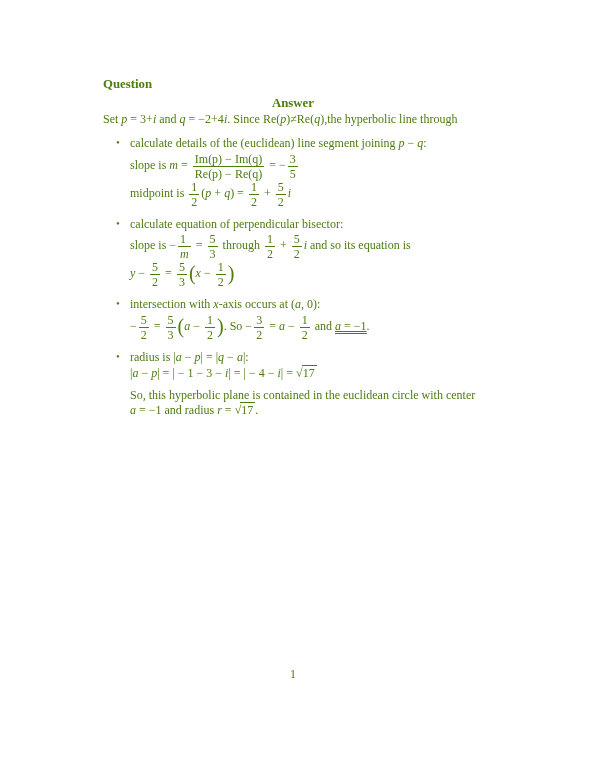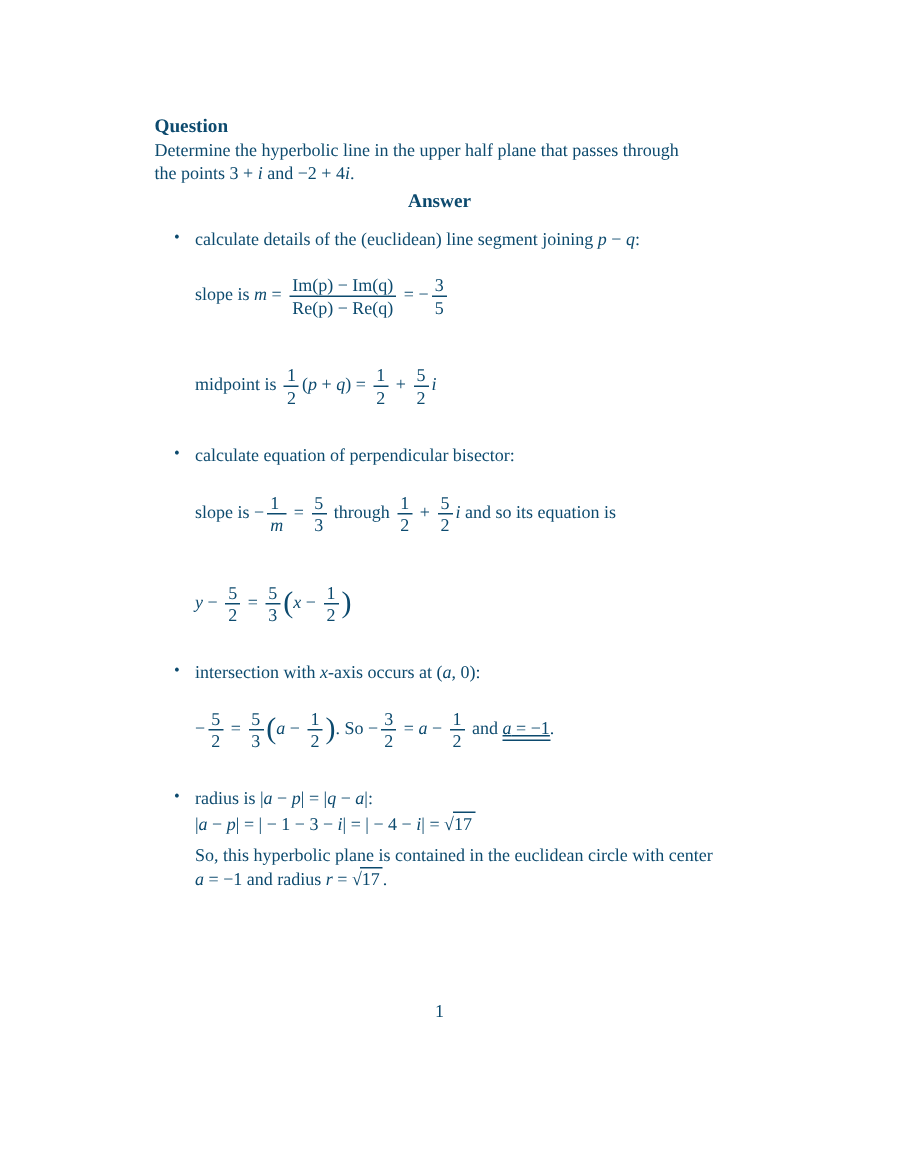--- a/index.html
+++ b/index.html
@@ -1,49 +1,46 @@
 <!DOCTYPE html>
 <html><head>
 <meta charset="utf-8">
 <style>
   html,body{margin:0;padding:0;}
   body{width:600px;height:776px;background:#ffffff;overflow:hidden;}
   .page{position:relative;width:522px;height:776px;background:#ffffff;
-        font-family:"Liberation Serif","DejaVu Serif",serif;font-size:12px;color:#0c4a6e;}
+        font-family:"Liberation Serif","DejaVu Serif",serif;font-size:12px;color:#4d7c0f;}
   .content{position:absolute;left:103px;top:77px;width:380px;}
   .line{line-height:15.5px;white-space:nowrap;}
   .heading{font-weight:bold;font-size:12.8px;line-height:15.5px;}
   .answer-head{margin-top:3.5px;text-align:center;}
   .bullet-item{position:relative;padding-left:27px;margin-top:9px;line-height:15.5px;white-space:nowrap;}
   .bullet-item .dot{position:absolute;left:13px;top:-1px;font-size:11px;}
   .math-line{padding-left:27px;margin-top:1px;}
   .plain-line{padding-left:27px;margin-top:4px;}
   .closing{margin-top:6px;padding-left:27px;}
   .it{font-style:italic;}
-  .frac{display:inline-block;vertical-align:middle;text-align:left;margin:16px 2px;}
+  .frac{display:inline-block;vertical-align:middle;text-align:left;margin:0 2px;}
   .frac .num{display:block;line-height:12px;padding:0 2px 1px;border-bottom:1px solid currentColor;}
   .frac .den{display:block;line-height:12px;padding:1px 2px 0;}
   .bp{font-size:20px;vertical-align:-2.5px;}
   .sqrt{white-space:nowrap;}
   .radc{border-top:1px solid currentColor;padding:0 2px 0 1px;margin-left:-1px;}
   .ul{border-bottom:1px solid currentColor;padding-bottom:0.5px;text-decoration:underline;}
   .footer{position:absolute;left:103px;top:667px;width:380px;text-align:center;line-height:15.5px;}
 </style>
 </head>
 <body>
 
 <div class="page">
   <div class="content">
     <div class="line heading">Question</div>
-    <div>
-        <div class="line"><span>Determine the hyperbolic line in the upper half plane that passes through</span></div>
-        <div class="line"><span>the points 3 + </span><span class="it">i</span><span> and −2 + 4</span><span class="it">i</span><span>.</span></div>
-      </div>
     <div class="line heading answer-head">Answer</div>
     <div>
+        <div class="line"><span>Set </span><span class="it">p</span><span> = 3+</span><span class="it">i</span><span> and </span><span class="it">q</span><span> = −2+4</span><span class="it">i</span><span>. Since Re(</span><span class="it">p</span><span>)≠Re(</span><span class="it">q</span><span>),the hyperbolic line through</span></div>
       </div>
     <div>
         <div class="bullet-item"><span class="dot">•</span><span>calculate details of the (euclidean) line segment joining </span><span class="it">p</span><span> − </span><span class="it">q</span><span>:</span></div>
         <div class="line math-line"><span>slope is </span><span class="it">m</span><span> = </span><span class="frac"><span class="num"><span>Im(p) − Im(q)</span></span><span class="den"><span>Re(p) − Re(q)</span></span></span><span> = −</span><span class="frac"><span class="num"><span>3</span></span><span class="den"><span>5</span></span></span></div>
         <div class="line math-line"><span>midpoint is </span><span class="frac"><span class="num"><span>1</span></span><span class="den"><span>2</span></span></span><span>(</span><span class="it">p</span><span> + </span><span class="it">q</span><span>) = </span><span class="frac"><span class="num"><span>1</span></span><span class="den"><span>2</span></span></span><span> + </span><span class="frac"><span class="num"><span>5</span></span><span class="den"><span>2</span></span></span><span class="it">i</span></div>
         <div class="bullet-item"><span class="dot">•</span><span>calculate equation of perpendicular bisector:</span></div>
         <div class="line math-line"><span>slope is −</span><span class="frac"><span class="num"><span>1</span></span><span class="den"><span class="it">m</span></span></span><span> = </span><span class="frac"><span class="num"><span>5</span></span><span class="den"><span>3</span></span></span><span> through </span><span class="frac"><span class="num"><span>1</span></span><span class="den"><span>2</span></span></span><span> + </span><span class="frac"><span class="num"><span>5</span></span><span class="den"><span>2</span></span></span><span class="it">i</span><span> and so its equation is</span></div>
         <div class="line math-line"><span class="it">y</span><span> − </span><span class="frac"><span class="num"><span>5</span></span><span class="den"><span>2</span></span></span><span> = </span><span class="frac"><span class="num"><span>5</span></span><span class="den"><span>3</span></span></span><span class="bp">(</span><span class="it">x</span><span> − </span><span class="frac"><span class="num"><span>1</span></span><span class="den"><span>2</span></span></span><span class="bp">)</span></div>
         <div class="bullet-item"><span class="dot">•</span><span>intersection with </span><span class="it">x</span><span>-axis occurs at (</span><span class="it">a</span><span>, 0):</span></div>
         <div class="line math-line"><span>−</span><span class="frac"><span class="num"><span>5</span></span><span class="den"><span>2</span></span></span><span> = </span><span class="frac"><span class="num"><span>5</span></span><span class="den"><span>3</span></span></span><span class="bp">(</span><span class="it">a</span><span> − </span><span class="frac"><span class="num"><span>1</span></span><span class="den"><span>2</span></span></span><span class="bp">)</span><span>. So −</span><span class="frac"><span class="num"><span>3</span></span><span class="den"><span>2</span></span></span><span> = </span><span class="it">a</span><span> − </span><span class="frac"><span class="num"><span>1</span></span><span class="den"><span>2</span></span></span><span> and </span><span class="ul"><span class="it">a</span><span> = −1</span></span><span>.</span></div>

